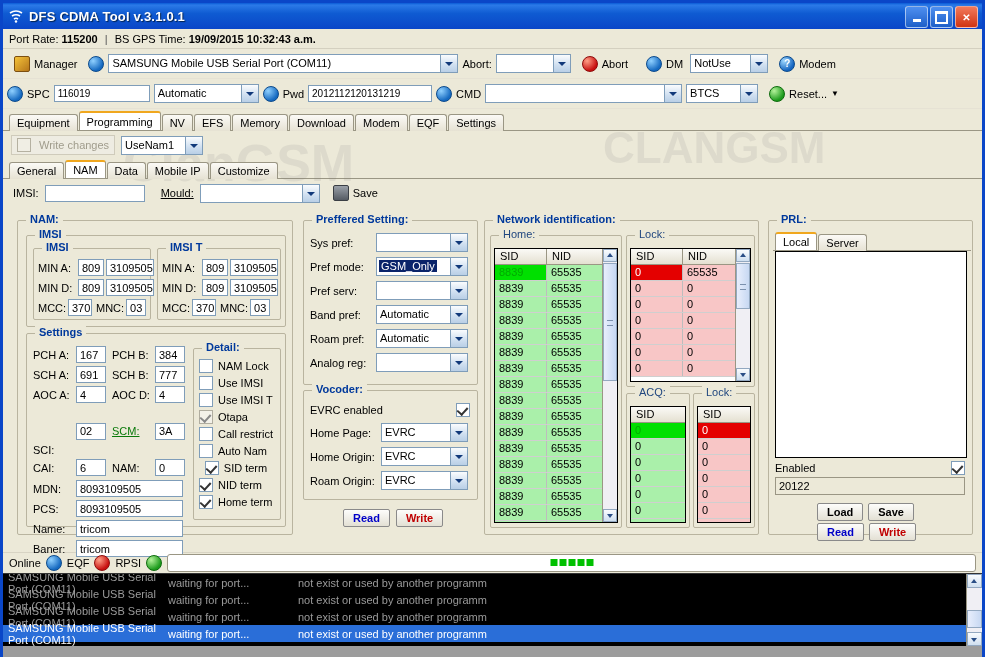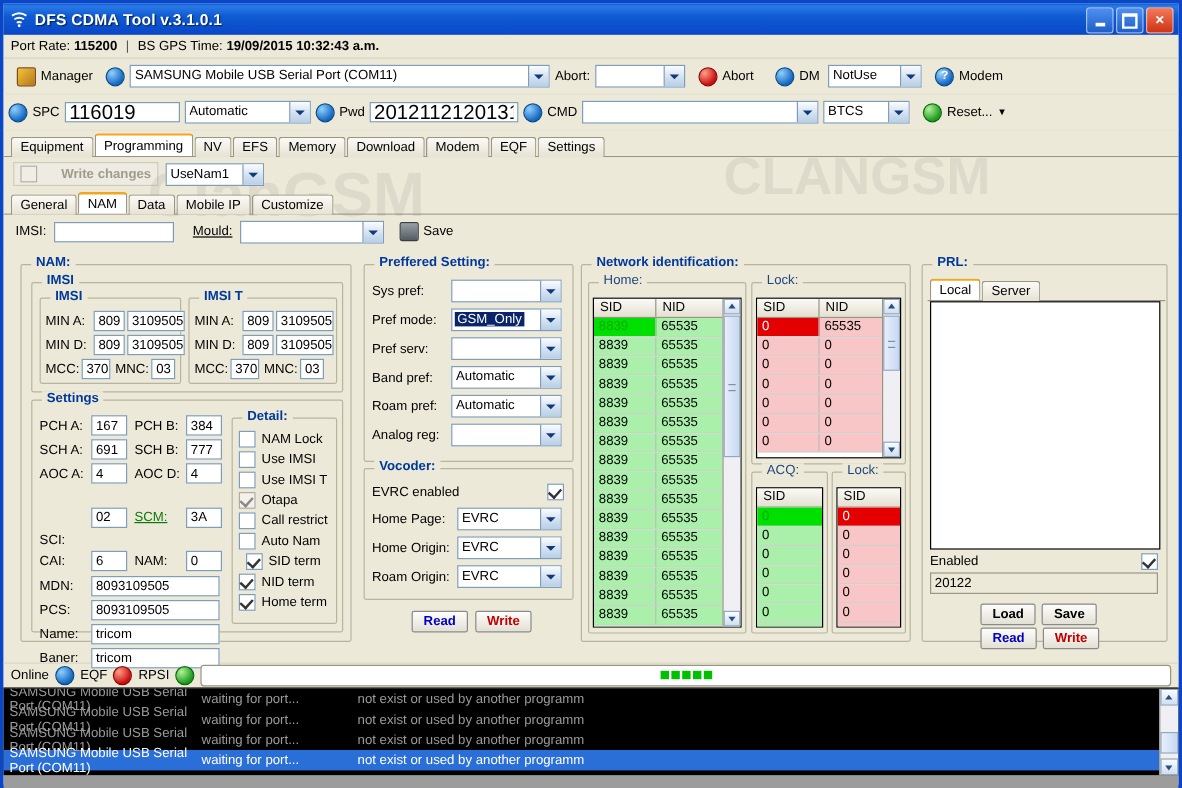--- a/index.html
+++ b/index.html
@@ -39,21 +39,21 @@
   .lbl{font-size:11px;white-space:nowrap;}
   .ico{width:14px;height:14px;display:inline-block;position:relative;flex:0 0 auto;}
   .ico.globe{border-radius:50%;background:radial-gradient(circle at 30% 28%,#8fd0ff,#1569c0 70%);border:1px solid #0b4a8c;}
   .ico.red{border-radius:50%;background:radial-gradient(circle at 30% 28%,#ff9f87,#c81010 70%);border:1px solid #8e0a0a;}
   .ico.green{border-radius:50%;background:radial-gradient(circle at 30% 28%,#b3f29a,#1d9b1d 70%);border:1px solid #0c6b0c;}
   .ico.help{border-radius:50%;background:radial-gradient(circle at 30% 28%,#9fd8ff,#1565c0 70%);border:1px solid #0b4a8c;
             color:#fff;font-weight:bold;font-size:10px;text-align:center;line-height:13px;}
   .ico.mgr{background:linear-gradient(135deg,#f5c33a,#b5761a);border:1px solid #7c4f10;border-radius:2px;}
   .ico.save{background:linear-gradient(to bottom,#9aa0a8,#555b63);border:1px solid #3a3e44;border-radius:2px;}
 
-  input.tf{border:1px solid #7f9db9;background:#fff;font-family:"Liberation Sans",sans-serif;font-size:17px;
+  input.tf{border:1px solid #7f9db9;background:#fff;font-family:"Liberation Sans",sans-serif;font-size:10px;
            padding:1px 3px;height:17px;box-sizing:border-box;color:#000;}
   .combo{position:relative;display:inline-block;height:19px;box-sizing:border-box;border:1px solid #7f9db9;background:#fff;}
   .combo .val{position:absolute;left:3px;top:2px;font-size:11px;white-space:nowrap;overflow:hidden;}
   .combo .val.sel{background:#0a246a;color:#fff;padding:0 2px;left:2px;top:2px;}
   .combo .arw{position:absolute;right:0;top:0;width:16px;height:100%;
               background:linear-gradient(to bottom,#fafcfe,#cfdff0 60%,#b9cfe6);border-left:1px solid #7f9db9;}
   .combo .arw:after{content:"";position:absolute;left:4px;top:7px;border-left:4px solid transparent;border-right:4px solid transparent;
                     border-top:4px solid #11397a;}
 
   
@@ -63,21 +63,21 @@
        padding:2px 7px 2px 7px;font-size:11px;border-radius:3px 3px 0 0;position:relative;top:1px;white-space:nowrap;}
   .tab.active{background:#fff;border-top:2px solid #f0a71e;padding-top:3px;font-weight:normal;top:0;height:19px;z-index:3;
               box-sizing:border-box;}
   .tabs2{display:flex;align-items:flex-end;height:19px;padding-left:6px;gap:1px;border-bottom:1px solid #9a9684;background:#ece9d8;}
   .tab2{border:1px solid #9a9684;border-bottom:none;background:linear-gradient(to bottom,#fbfaf6,#e6e2d3);
         padding:2px 7px;font-size:11px;border-radius:3px 3px 0 0;position:relative;top:1px;}
   .tab2.active{background:#fff;border-top:2px solid #f0a71e;top:0;z-index:3;}
 
   
   .subbar{height:24px;display:flex;align-items:center;gap:6px;padding:2px 8px;background:#ece9d8;}
-  .wbtn{display:flex;align-items:center;gap:20px;padding:2px 5px;font-size:11px;color:#a09c8c;font-weight:bold;}
+  .wbtn{display:flex;align-items:center;gap:8px;padding:2px 5px;font-size:11px;color:#a09c8c;}
   .chkbox{width:12px;height:12px;border:1px solid #b5b1a1;background:#f0eee4;display:inline-block;position:relative;}
   .chk{width:12px;height:12px;border:1px solid #7f9db9;background:#fff;display:inline-block;position:relative;flex:0 0 auto;}
   .chk.on:after{content:"";position:absolute;left:2px;top:1px;width:5px;height:8px;border:solid #333;border-width:0 2px 2px 0;
                 transform:rotate(42deg);}
   .chk.gray{border:1px solid #b0ada0;background:#f3f1e9;}
   .chk.gray.on:after{border-color:#888;}
 
   
   .imsirow{height:24px;display:flex;align-items:center;gap:6px;padding:2px 10px;background:#ece9d8;}
 

